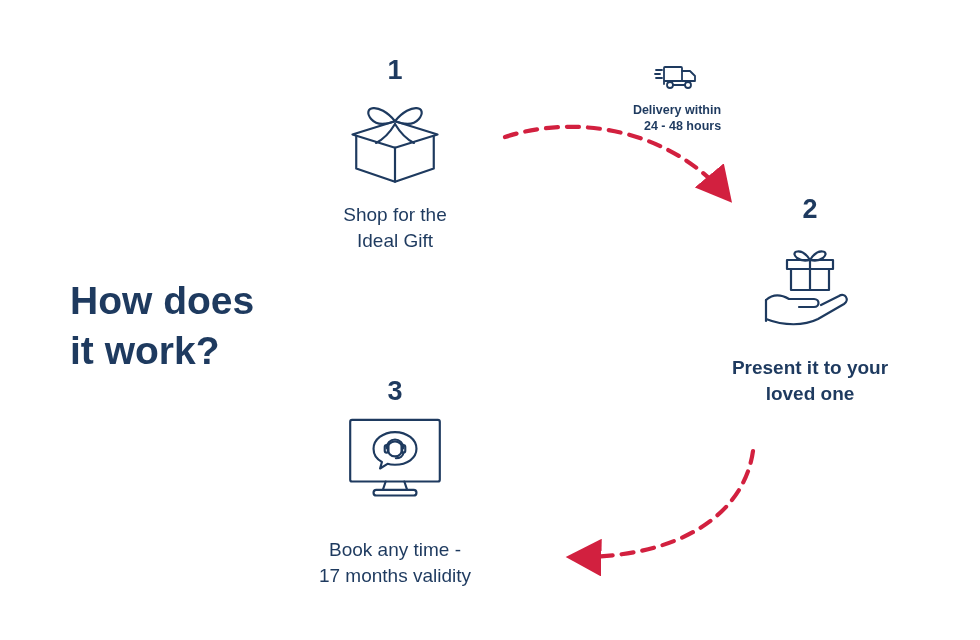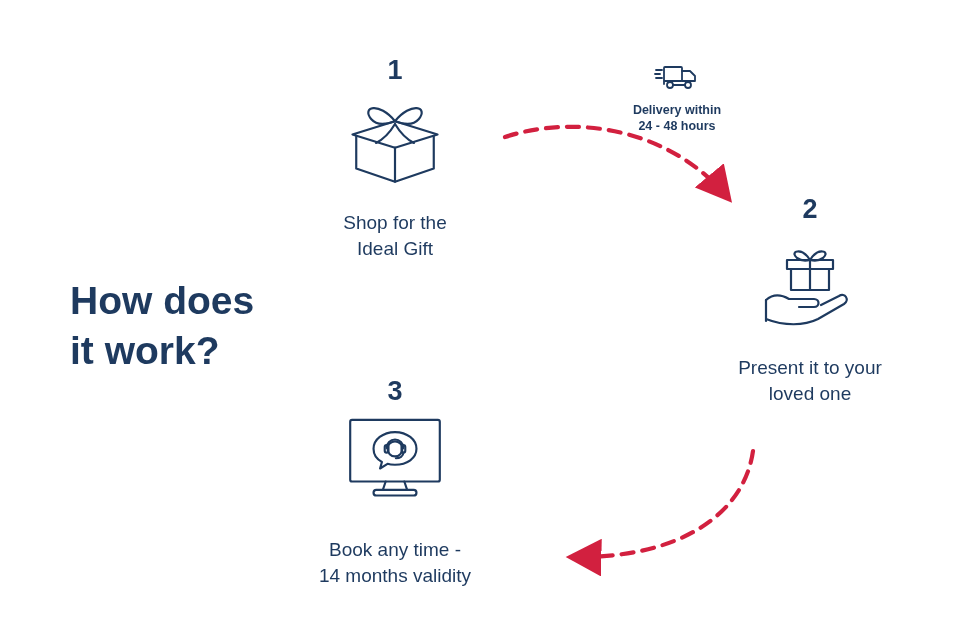--- a/index.html
+++ b/index.html
@@ -33,42 +33,42 @@
   }
   .step-number {
     font-size: 27px;
     font-weight: 700;
     color: #1e3a5f;
     margin-bottom: 8px;
   }
   .step-icon { color: #1e3a5f; line-height: 0; }
   .step-icon svg { stroke: currentColor; }
   .step-label {
-    margin-top: 20px;
+    margin-top: 12px;
     font-size: 19px;
     font-weight: 500;
     line-height: 1.35;
     color: #1e3a5f;
     white-space: pre-line;
   }
   .step-1 { left: 285px; top: 55px; }
   .step-2 { left: 700px; top: 194px; }
   .step-3 { left: 285px; top: 376px; }
-  .step-2 .step-label { margin-top: 26px; }
+  .step-2 .step-label { margin-top: 26px; font-weight: bold; }
   .step-3 .step-label { margin-top: 30px; }
 
   .delivery-note {
     position: absolute;
     left: 602px;
     top: 64px;
     width: 150px;
     display: flex;
     flex-direction: column;
     align-items: center;
-    text-align: center;
+    text-align: right;
     color: #1e3a5f;
   }
   .delivery-note svg { stroke: currentColor; }
   .delivery-text {
     margin-top: 5px;
     font-size: 12.5px;
     font-weight: 700;
     line-height: 1.25;
     white-space: pre-line;
   }
@@ -149,21 +149,21 @@
         <rect x="37" y="79" width="46" height="6" rx="3"></rect>
         <path d="M60 17 C47 17 37 25 37 35 C37 41 40 46 46 49 L44 56 L52 51 C55 52 57 52 60 52 C73 52 83 45 83 35 C83 25 73 17 60 17 Z"></path>
         <circle cx="60" cy="35" r="8"></circle>
         <path d="M51 34 A9 9 0 0 1 69 34"></path>
         <rect x="49" y="31" width="4" height="8" rx="2"></rect>
         <rect x="67" y="31" width="4" height="8" rx="2"></rect>
         <path d="M69 39 C69 43 65 45 61 45"></path>
       </svg>
     </div>
     <div class="step-label">Book any time -
-14 months validity</div>
+17 months validity</div>
   </div>
 
   <svg class="arrows" viewBox="0 0 980 640">
     <defs>
       <marker id="ah" markerWidth="9" markerHeight="9" refX="7" refY="4.5" orient="auto">
         <path d="M0 0 L8.5 4.5 L0 9 Z" fill="#d2203f"></path>
       </marker>
     </defs>
     <path d="M505 137 C575 114 670 128 728 198" stroke="#d2203f" stroke-width="4.2" fill="none" stroke-dasharray="12 9" stroke-linecap="round" marker-end="url(#ah)"></path>
     <path d="M753 451 C744 515 678 559 572 557" stroke="#d2203f" stroke-width="4.2" fill="none" stroke-dasharray="12 9" stroke-linecap="round" marker-end="url(#ah)"></path>

